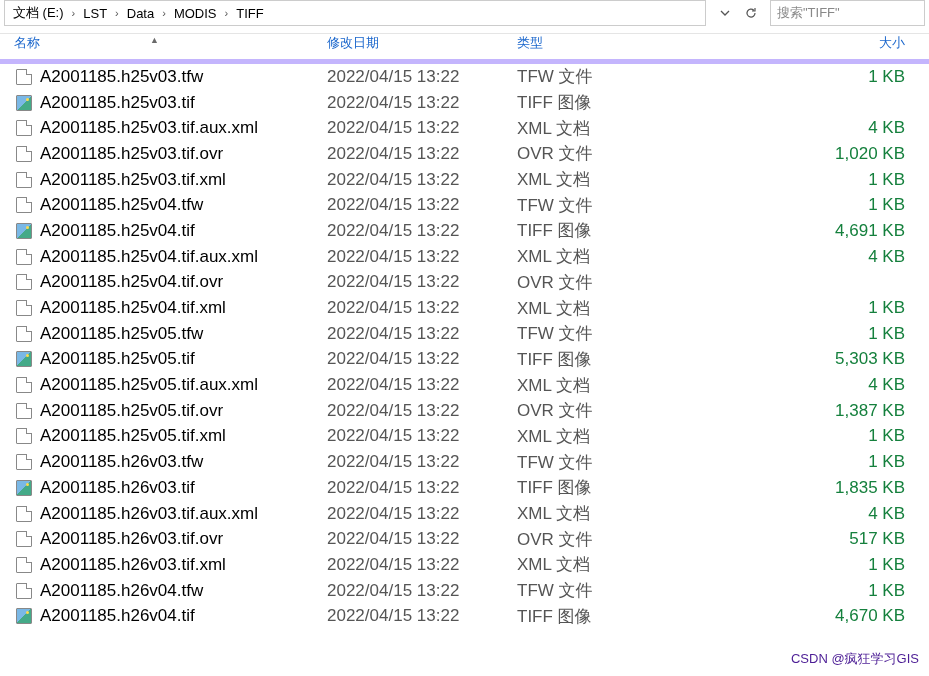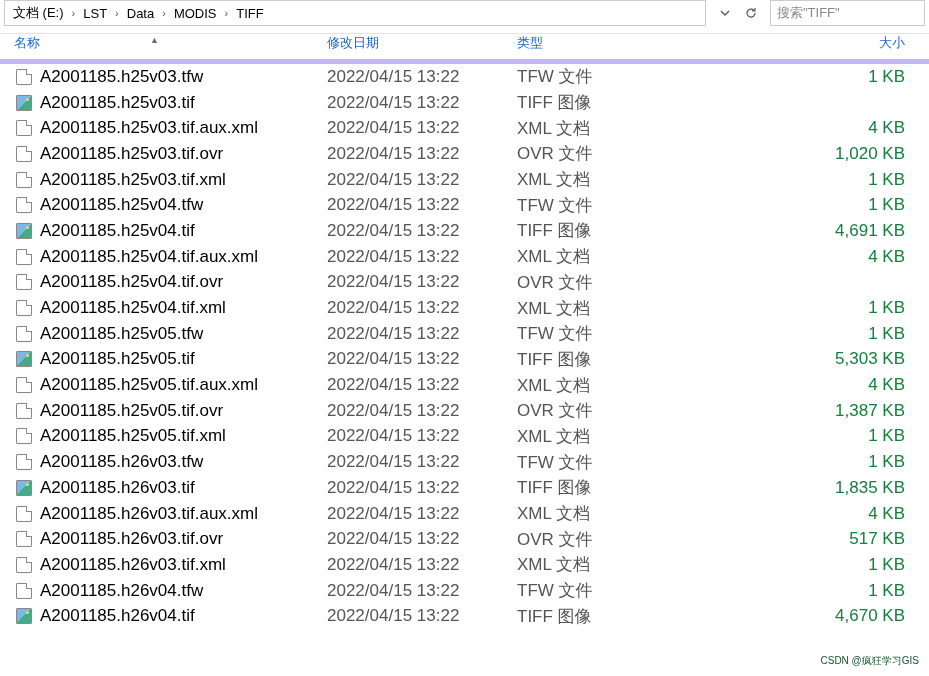--- a/index.html
+++ b/index.html
@@ -25,21 +25,21 @@
 .row { display: flex; align-items: center; height: 25.7px; color: #555; font-size: 17px;}
 .row .col-name { color: #000; display: flex; align-items: center; gap: 8px; padding-left: 16px; }
 .row .col-size { color: #15803d; }
 
 .icon-file, .icon-img { width: 16px; height: 16px; flex-shrink: 0; display: inline-block; }
 .icon-file { border: 1px solid #888; border-radius: 1px; position: relative; background: #fff; }
 .icon-file::after { content: ""; position: absolute; top: -1px; right: -1px; width: 5px; height: 5px; background: #fff; border-left: 1px solid #888; border-bottom: 1px solid #888; }
 .icon-img { background: linear-gradient(135deg, #7ab8e6 50%, #4a8 50%); border: 1px solid #888; border-radius: 1px; position: relative; }
 .icon-img::before { content: ""; position: absolute; top: 2px; right: 2px; width: 3px; height: 3px; background: #ffdb4d; border-radius: 50%; }
 
-.watermark { position: absolute; bottom: 8px; right: 10px; color: #14532d; font-size: 10px; pointer-events: none; }
+.watermark { position: absolute; bottom: 8px; right: 10px; color: #4c1d95; font-size: 13px; pointer-events: none; }
 </style>
 </head>
 <body>
 
 <div class="toolbar">
   <div class="breadcrumb" id="breadcrumb">
       <span class="crumb">文档 (E:)</span>
       <span class="crumb-sep">›</span>
       <span class="crumb">LST</span>
       <span class="crumb-sep">›</span>

